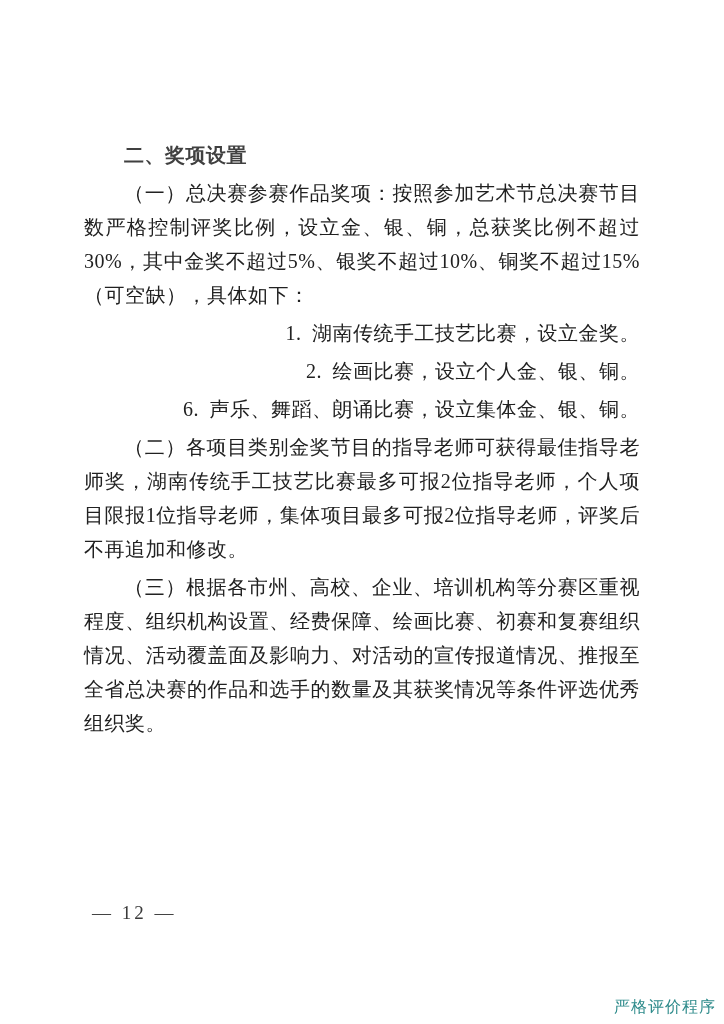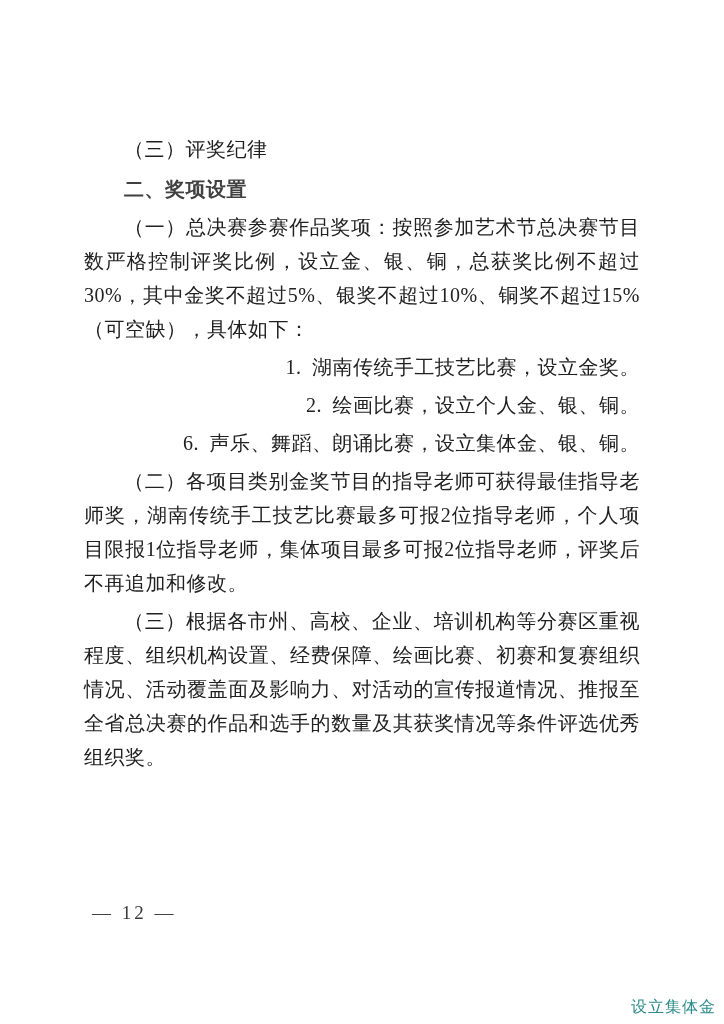--- a/index.html
+++ b/index.html
@@ -62,27 +62,26 @@
     font-family: "Liberation Sans", "DejaVu Sans", sans-serif;
     letter-spacing: 1px;
   }
 </style>
 </head>
 <body>
 
 <div class="page">
 
   <main class="doc-body">
-      <p class="para subheading">（三）评奖纪律</p>
       <p class="para heading">二、奖项设置</p>
       <p class="para body">（一）总决赛参赛作品奖项：按照参加艺术节总决赛节目数严格控制评奖比例，设立金、银、铜，总获奖比例不超过30%，其中金奖不超过5%、银奖不超过10%、铜奖不超过15%（可空缺），具体如下：</p>
       <p class="para list">1. 湖南传统手工技艺比赛，设立金奖。</p>
       <p class="para list">2. 绘画比赛，设立个人金、银、铜。</p>
       <p class="para list">6. 声乐、舞蹈、朗诵比赛，设立集体金、银、铜。</p>
       <p class="para body">（二）各项目类别金奖节目的指导老师可获得最佳指导老师奖，湖南传统手工技艺比赛最多可报2位指导老师，个人项目限报1位指导老师，集体项目最多可报2位指导老师，评奖后不再追加和修改。</p>
       <p class="para body">（三）根据各市州、高校、企业、培训机构等分赛区重视程度、组织机构设置、经费保障、绘画比赛、初赛和复赛组织情况、活动覆盖面及影响力、对活动的宣传报道情况、推报至全省总决赛的作品和选手的数量及其获奖情况等条件评选优秀组织奖。</p>
     </main>
 
   <div class="page-footer">— 12 —</div>
 
-  <div class="watermark" style="color: rgb(46, 139, 139);">设立集体金</div>
+  <div class="watermark" style="color: rgb(46, 139, 139);">严格评价程序</div>
 
 </div>
 
 </body></html>

